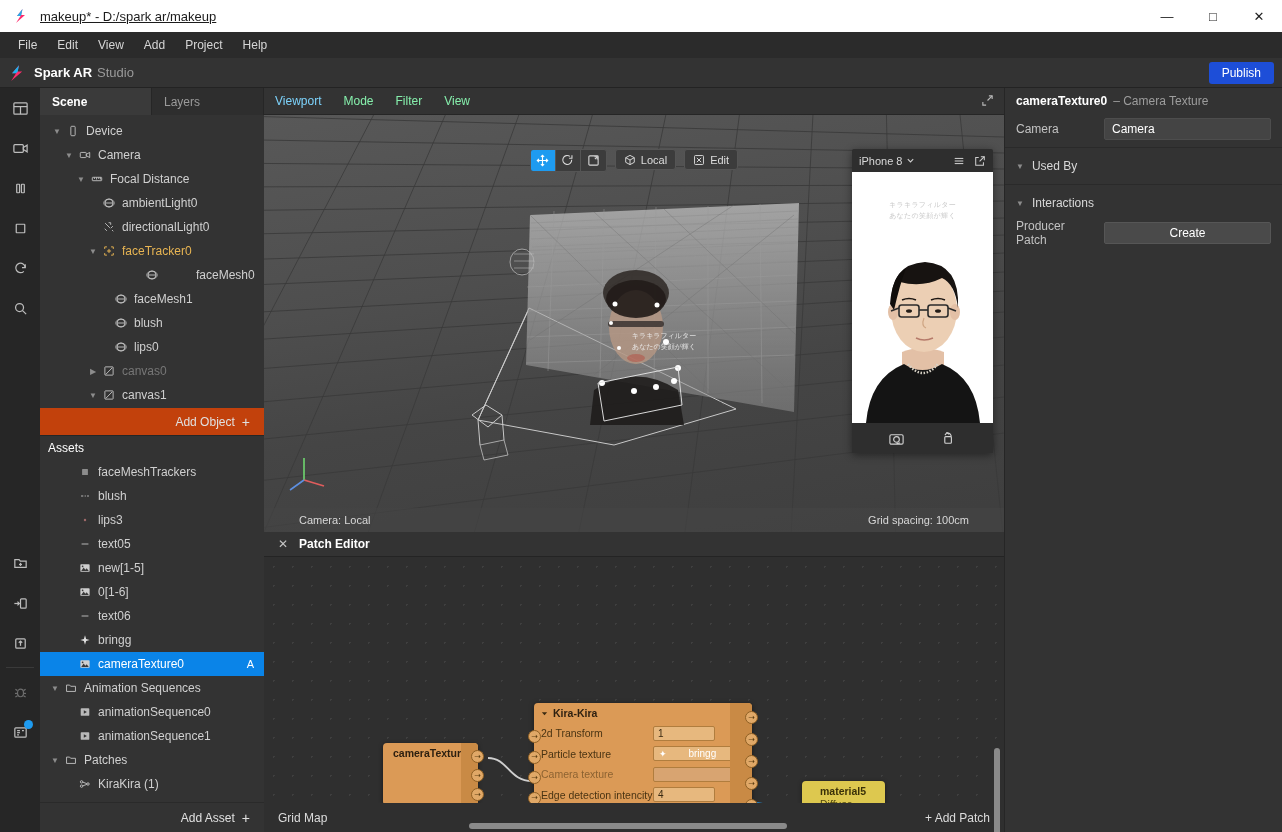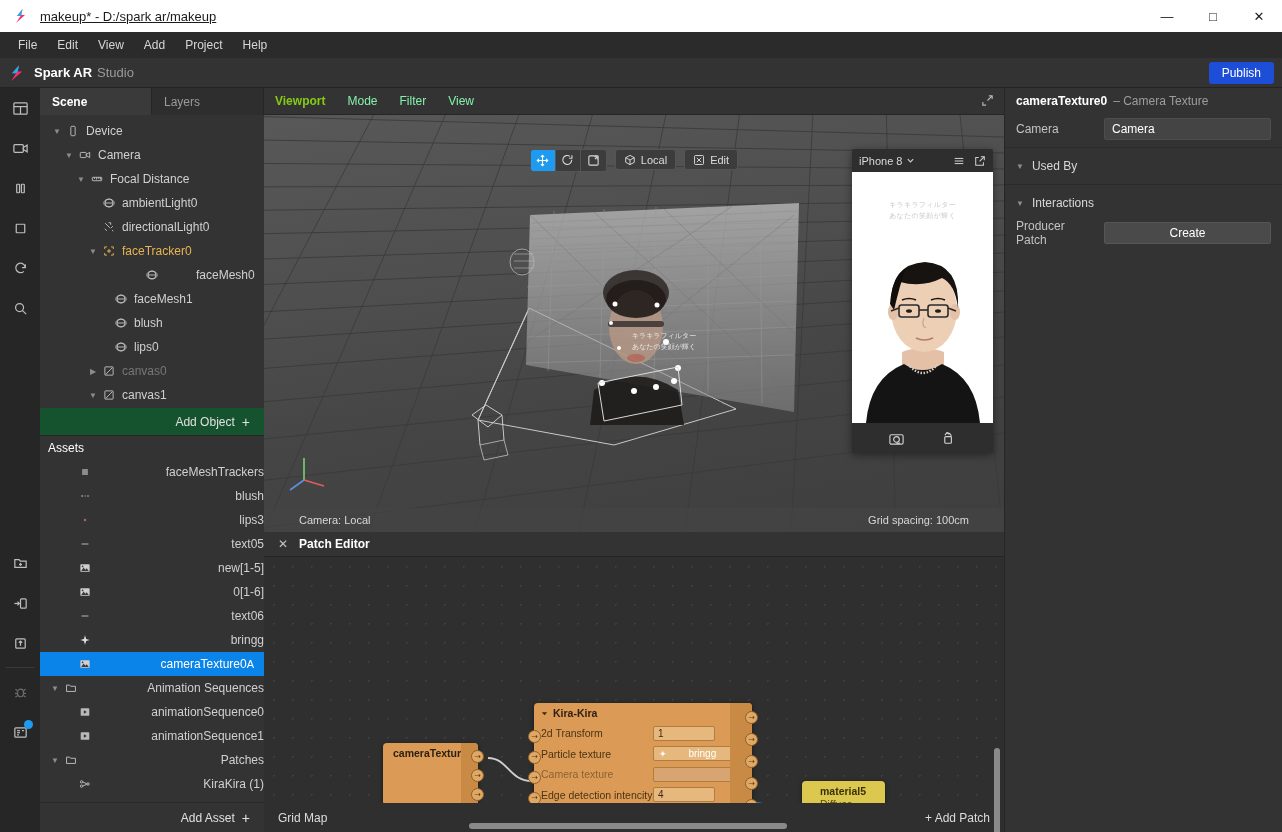--- a/index.html
+++ b/index.html
@@ -91,51 +91,51 @@
     width: 14px; display: inline-flex; align-items: center; justify-content: center;
     color: #8c8c8c; font-size: 8px;
   }
   .t-icon {
     width: 17px; display: inline-flex; align-items: center; justify-content: center;
     margin-right: 5px; color: #bdbdbd;
   }
   .addobj-bar {
     height: 28px; display: flex; align-items: center; justify-content: flex-end;
     padding-right: 14px; font-size: 12px; color: #e0e0e0;
-    border-bottom: 1px solid #262626; background: #14532d;
+    border-bottom: 1px solid #262626; background: #c2410c;
   }
   .plusglyph { margin-left: 7px; font-size: 14px; }
 
   .assets-head {
     height: 24px; display: flex; align-items: center; padding-left: 8px;
     font-size: 12px; font-weight: normal; color: #ffffff; background: #333333;
   }
   .assets-list { flex: 1; overflow: hidden; background: #333333; }
   .asset-row {
     height: 24px; display: flex; align-items: center; font-size: 12px;
-    color: #d0d0d0; padding-left: 8px; white-space: nowrap; text-align: right;
+    color: #d0d0d0; padding-left: 8px; white-space: nowrap;
   }
   .asset-row.selected { background: #0a84e8; color: #ffffff; }
   .asset-row .aname { flex: 1; }
   .asset-row .atag { margin-right: 10px; font-size: 11px; color: #ffffff; }
   .addasset-bar {
     height: 30px; display: flex; align-items: center; justify-content: flex-end;
     padding-right: 14px; font-size: 12px; color: #e0e0e0;
     border-top: 1px solid #2a2a2a; background: #333333;
   }
 
   
   .center { position: absolute; left: 264px; top: 88px; width: 740px; height: 744px; }
 
   .vp-tabs {
     height: 27px; background: #333333; display: flex; align-items: center;
     border-bottom: 1px solid #262626; position: relative;
   }
   .vp-tab { padding: 0 11px; font-size: 12px; color: #86efac; line-height: 27px; }
-  .vp-tab.active { color: #84cc16; font-weight: bold; }
+  .vp-tab.active { color: #7dd3fc; font-weight: normal; }
   .vp-expand { position: absolute; right: 10px; top: 6px; color: #b9b9b9; }
 
   .viewport {
     position: relative; height: 417px; overflow: hidden;
     background: #4a4a4a;
   }
   .vp-gradient {
     position: absolute; inset: 0;
     background: linear-gradient(170deg, #585858 0%, #4e4e4e 38%, #454545 62%, #3e3e3e 100%);
   }

